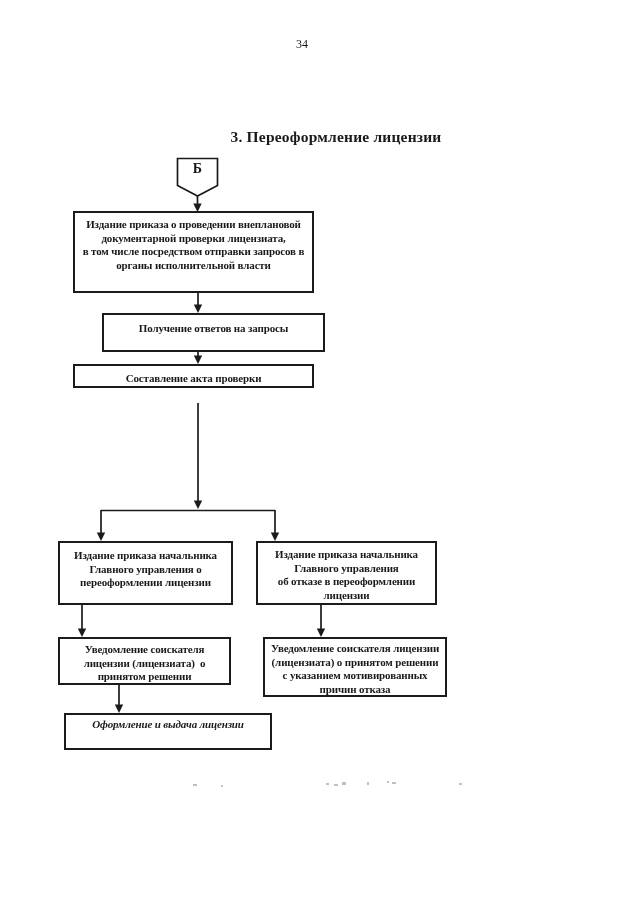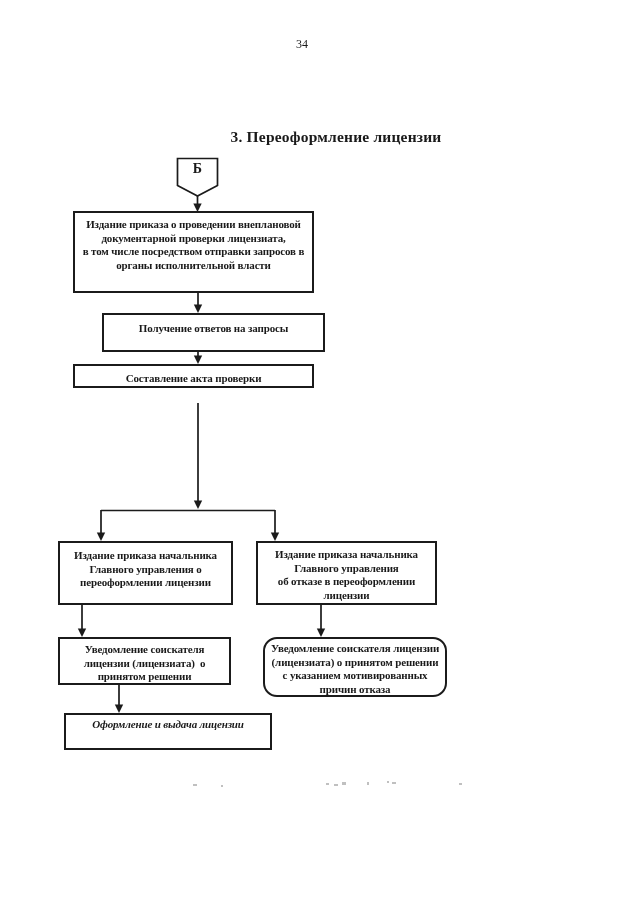--- a/index.html
+++ b/index.html
@@ -32,21 +32,21 @@
     font-size:11px;line-height:13.5px;font-weight:700;
     letter-spacing:-0.15px;
   }
   .box .txt{white-space:pre-line;display:block;}
   .b-issue      {left:73px;  top:211px; width:241px; height:82px; padding-top:5px;}
   .b-answers    {left:102px; top:313px; width:223px; height:39px; padding-top:7px;}
   .b-act        {left:73px;  top:364px; width:241px; height:24px; padding-top:6px;}
   .b-order-yes  {left:58px;  top:541px; width:175px; height:64px; padding-top:6px;}
   .b-order-no   {left:256px; top:541px; width:181px; height:64px; padding-top:5px;}
   .b-notify-yes {left:58px;  top:637px; width:173px; height:48px; padding-top:4px;}
-  .b-notify-no  {left:263px; top:637px; width:184px; height:60px; padding-top:3px;border-radius:14px;}
+  .b-notify-no  {left:263px; top:637px; width:184px; height:60px; padding-top:3px;}
   .b-final      {left:64px;  top:713px; width:208px; height:37px; padding-top:3px;font-style:italic;}
   .sp{position:absolute;height:2px;background:#8d8d8d;opacity:.55;}
 </style>
 </head>
 <body>
 
 <div class="page">
 
   <div class="page-number">34</div>
   <h1 class="title">3. Переоформление лицензии</h1>

